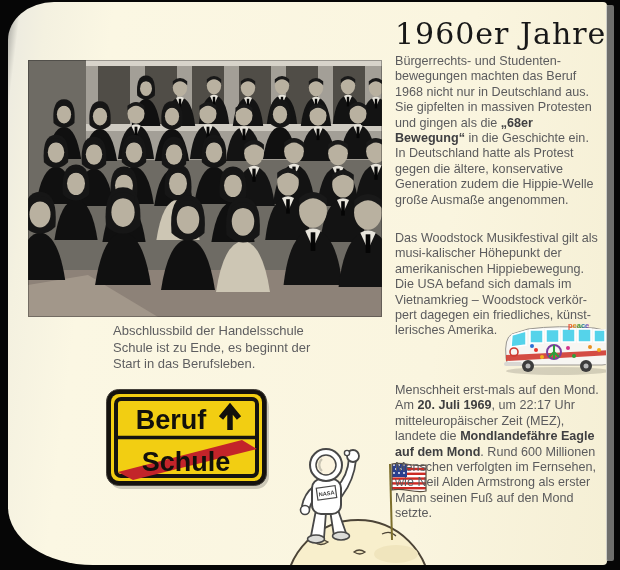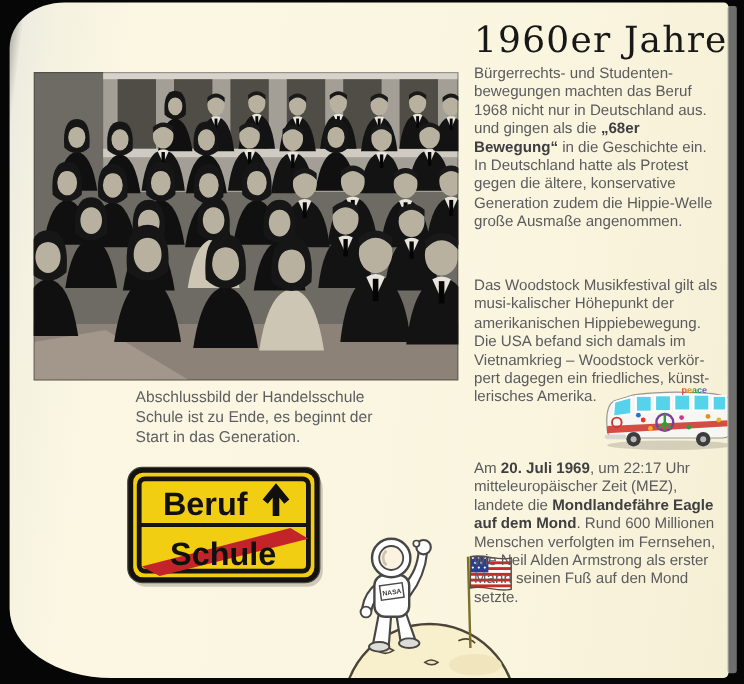--- a/index.html
+++ b/index.html
@@ -182,21 +182,21 @@
         <g transform="translate(340,134) scale(1.55)">
             <use href="#pm"></use>
           </g>
         <rect width="354" height="257" fill="none" stroke="#1d1d1b" stroke-width="2" opacity="0.35"></rect>
       </svg>
     </div>
 
     <div class="caption">
         <div class="tline"><span>Abschlussbild der Handelsschule</span></div>
         <div class="tline"><span>Schule ist zu Ende, es beginnt der</span></div>
-        <div class="tline"><span>Start in das Generation.</span></div>
+        <div class="tline"><span>Start in das Berufsleben.</span></div>
       </div>
 
     <div class="sign">
       <svg width="166" height="102" viewBox="0 0 166 102">
         <rect x="4" y="6" width="160" height="95" rx="13" fill="#000000" opacity="0.18"></rect>
         <rect x="1.5" y="1.5" width="160" height="96" rx="12" fill="#14120e" stroke="#45413a" stroke-width="1"></rect>
         <rect x="6" y="6" width="151" height="87" rx="8" fill="#f2ce12"></rect>
         <rect x="11" y="11" width="141" height="77" rx="5" fill="none" stroke="#161410" stroke-width="4"></rect>
         <line x1="11" y1="49.5" x2="152" y2="49.5" stroke="#161410" stroke-width="3.5"></line>
         <text x="66" y="41" text-anchor="middle" font-family="Liberation Sans, sans-serif" font-size="27" font-weight="bold" fill="#12100c">Beruf</text>
@@ -302,37 +302,39 @@
         <circle cx="92" cy="27" r="2" fill="#e88f1f"></circle>
         <text x="70" y="7.5" font-family="Liberation Sans, sans-serif" font-size="7.5" font-weight="bold" fill="url(#rb)">peace</text>
       </svg>
     </div>
 
     <div class="title">1960er Jahre</div>
     <div class="tblock" style="top:52px">
         <div class="tline"><span>Bürgerrechts- und Studenten-</span></div>
         <div class="tline"><span>bewegungen machten das Beruf</span></div>
         <div class="tline"><span>1968 nicht nur in Deutschland aus.</span></div>
+        <div class="tline"><span>Sie gipfelten in massiven Protesten</span></div>
         <div class="tline"><span>und gingen als die </span><span class="b">„68er</span></div>
         <div class="tline"><span class="b">Bewegung“</span><span> in die Geschichte ein.</span></div>
         <div class="tline"><span>In Deutschland hatte als Protest</span></div>
         <div class="tline"><span>gegen die ältere, konservative</span></div>
         <div class="tline"><span>Generation zudem die Hippie-Welle</span></div>
         <div class="tline"><span>große Ausmaße angenommen.</span></div>
       </div>
     <div class="tblock" style="top:229px">
         <div class="tline"><span>Das Woodstock Musikfestival gilt als</span></div>
         <div class="tline"><span>musi-kalischer Höhepunkt der</span></div>
         <div class="tline"><span>amerikanischen Hippiebewegung.</span></div>
         <div class="tline"><span>Die USA befand sich damals im</span></div>
         <div class="tline"><span>Vietnamkrieg – Woodstock verkör-</span></div>
         <div class="tline"><span>pert dagegen ein friedliches, künst-</span></div>
         <div class="tline"><span>lerisches Amerika.</span></div>
       </div>
     <div class="tblock" style="top:381px">
+        <div class="tline"><span>Menschheit erst-mals auf den Mond.</span></div>
         <div class="tline"><span>Am </span><span class="b">20. Juli 1969</span><span>, um 22:17 Uhr</span></div>
         <div class="tline"><span>mitteleuropäischer Zeit (MEZ),</span></div>
         <div class="tline"><span>landete die </span><span class="b">Mondlandefähre Eagle</span></div>
         <div class="tline"><span class="b">auf dem Mond</span><span>. Rund 600 Millionen</span></div>
         <div class="tline"><span>Menschen verfolgten im Fernsehen,</span></div>
         <div class="tline"><span>wie Neil Alden Armstrong als erster</span></div>
         <div class="tline"><span>Mann seinen Fuß auf den Mond</span></div>
         <div class="tline"><span>setzte.</span></div>
       </div>
   </div>

